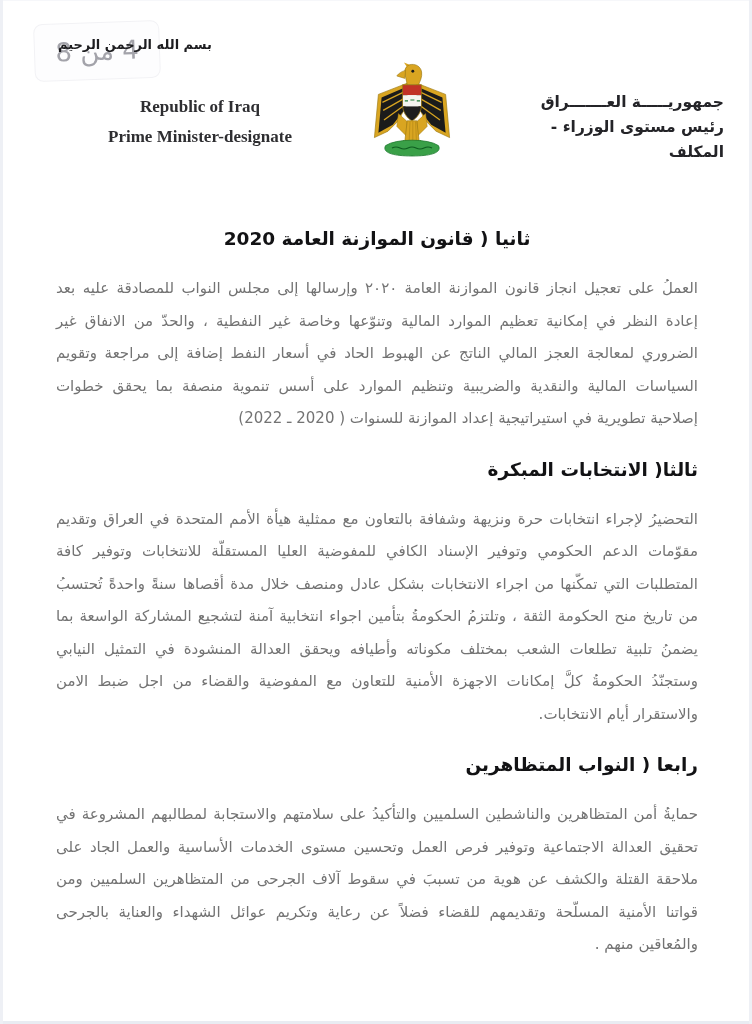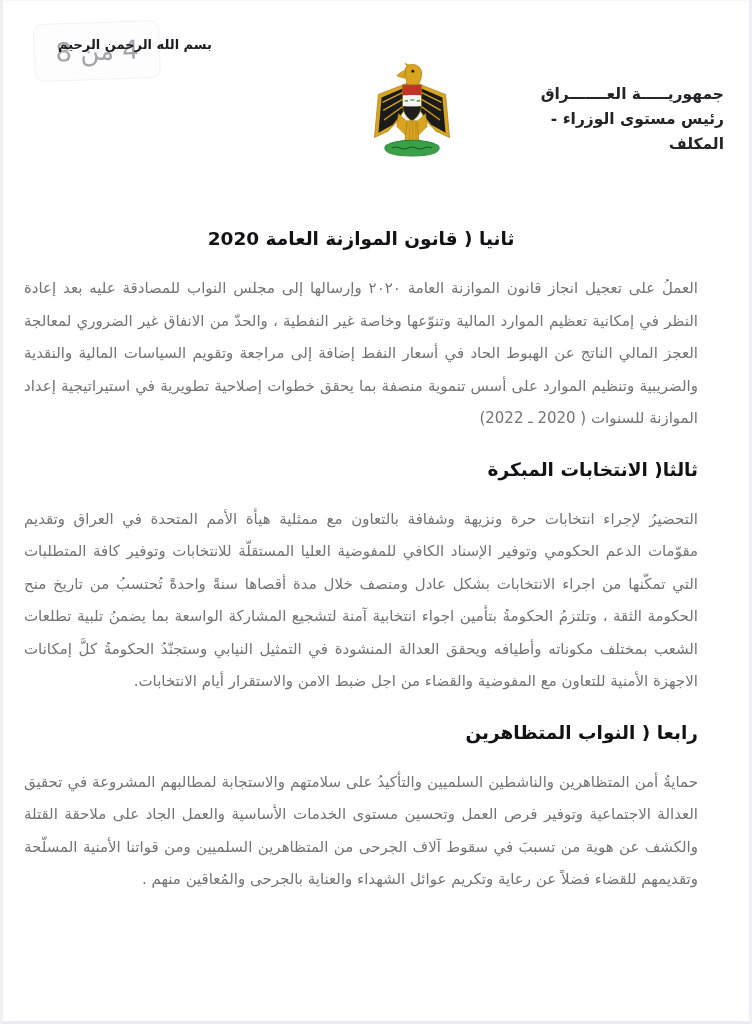--- a/index.html
+++ b/index.html
@@ -20,46 +20,50 @@
     position:absolute;top:37px;left:58px;right:0;text-align:left;
     direction:rtl;font-weight:bold;font-size:13px;color:#1d1d20;
   }
   .english-title{
     position:absolute;left:55px;top:92px;width:290px;text-align:center;
     font-family:"Liberation Serif","DejaVu Serif",serif;font-weight:bold;
     font-size:17px;line-height:30px;color:#2e2e31;
   }
   .emblem{position:absolute;left:372px;top:62px;width:80px;height:108px;}
   .arabic-title{
-    position:absolute;right:28px;top:82px;width:230px;text-align:right;
+    position:absolute;right:28px;top:90px;width:230px;text-align:right;
     direction:rtl;font-weight:bold;font-size:15.5px;line-height:25px;color:#242428;
   }
   .content{
     position:absolute;top:222px;left:0;right:0;bottom:6px;
-    padding:0 54px 0 24px;direction:rtl;overflow:hidden;
+    padding:0 54px 0 56px;direction:rtl;overflow:hidden;
   }
   .section-heading{
     margin:6px 0 23px;text-align:center;direction:rtl;
     font-size:18.5px;font-weight:bold;color:#121214;
   }
   .section-heading.later{margin-top:16px;text-align:right;}
   .body-text{
     margin:0 0 24px;text-align:justify;direction:rtl;
     font-size:15px;line-height:32.5px;color:#737373;
   }
 </style>
 </head>
 <body>
 
 <div class="page">
 
   <div class="watermark">4 من 8</div>
 
   <div class="bismillah">بسم الله الرحمن الرحيم</div>
 
+  <div class="english-title">
+    <div>Republic of Iraq</div>
+    <div>Prime Minister-designate</div>
+  </div>
 
   <div class="emblem">
     <svg viewBox="0 0 100 134" width="80" height="108" aria-hidden="true">
 
       <g id="wing">
         <path d="M44 26 L8 40 L3 94 L20 86 L34 72 L44 50 Z" fill="#d9a521" stroke="#9a7712" stroke-width="0.8"></path>
         <path d="M44 30 L12 44 L8 88 L26 78 L40 60 L44 46 Z" fill="#1b1b1b"></path>
         <g stroke="#d9a521" stroke-width="1.6">
           <path d="M42 36 L13 50"></path>
             <path d="M42 44 L14 60"></path>

